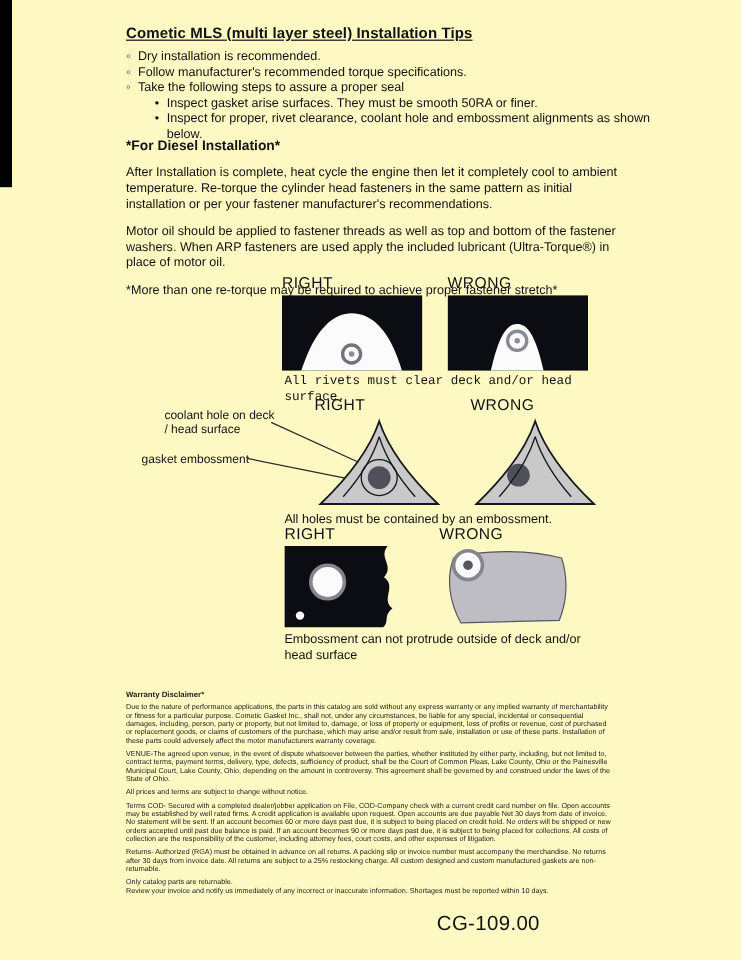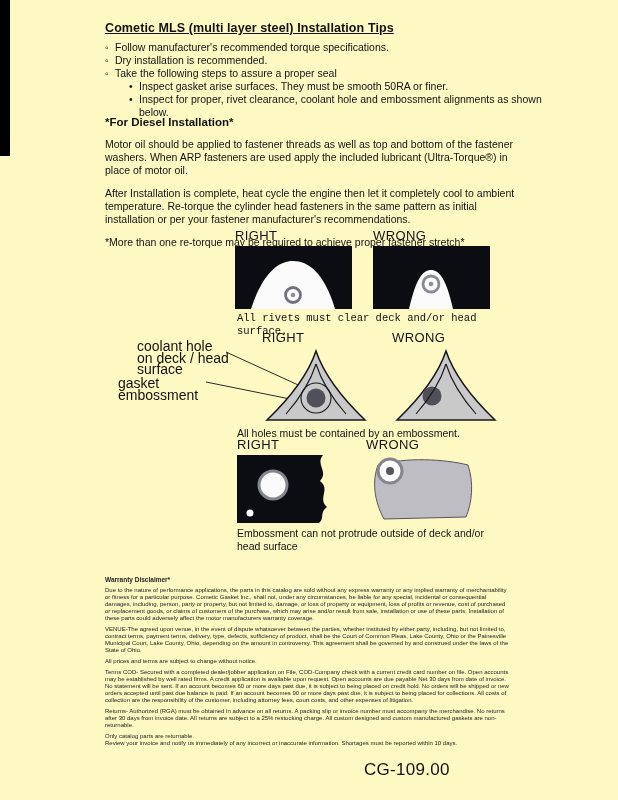--- a/index.html
+++ b/index.html
@@ -24,54 +24,54 @@
   .sub > li::before { content:"•"; position:absolute; left:0; top:0; }
 
   .diesel { position:absolute; left:105px; top:116px; width:424px; font-size:10.5px; line-height:13px; }
   .diesel h2 { font-size:11.5px; font-weight:bold; margin-bottom:9px; }
   .diesel p { margin-bottom:10px; }
   .diesel .note { margin-bottom:0; }
 
   .fig-label { position:absolute; font-size:13px; text-align:left; letter-spacing:0.4px; }
   .fig-panel { position:absolute; line-height:0; }
   .fig-caption { position:absolute; font-size:10.5px; line-height:12.5px; }
-  .callout { position:absolute; font-size:14px; line-height:11.5px; }
+  .callout { position:absolute; font-size:10px; line-height:11.5px; }
   .callout-lines { position:absolute; left:0; top:0; pointer-events:none; }
 
   .legal { position:absolute; left:105px; top:576px; width:406px; font-size:6px; line-height:7px; color:#1c1c1c; }
   .legal h3 { font-size:6.5px; font-weight:bold; margin-bottom:4px; }
   .legal p { margin-bottom:4px; }
 
   .footer-code { position:absolute; left:364px; top:760px; font-size:17px; letter-spacing:0.3px; }
 </style>
 </head>
 <body>
 
 <div class="page">
 
   <div class="edge-bar"></div>
 
   <h1 class="title">Cometic MLS (multi layer steel) Installation Tips</h1>
 
   <ul class="tips">
+    <li>Dry installation is recommended.</li>
     <li>Follow manufacturer's recommended torque specifications.</li>
-    <li>Dry installation is recommended.</li>
     <li>
       <span>Take the following steps to assure a proper seal</span>
       <ul class="sub">
         <li>Inspect gasket arise surfaces.  They must be smooth 50RA or finer.</li>
         <li>Inspect for proper, rivet clearance, coolant hole and embossment alignments as shown below.</li>
       </ul>
     </li>
   </ul>
 
   <div class="diesel">
     <h2>*For Diesel Installation*</h2>
+    <p>After Installation is complete, heat cycle the engine then let it completely cool to ambient temperature. Re-torque the cylinder head fasteners in the same pattern as initial installation or per your fastener manufacturer's recommendations.</p>
     <p>Motor oil should be applied to fastener threads as well as top and bottom of the fastener washers. When ARP fasteners are used apply the included lubricant (Ultra-Torque®) in place of motor oil.</p>
-    <p>After Installation is complete, heat cycle the engine then let it completely cool to ambient temperature. Re-torque the cylinder head fasteners in the same pattern as initial installation or per your fastener manufacturer's recommendations.</p>
     <p class="note">*More than one re-torque may be required to achieve proper fastener stretch*</p>
   </div>
 
   <div class="fig-label" style="left:235px; top:228px; width:117px;">RIGHT</div>
   <div class="fig-label" style="left:373px; top:228px; width:117px;">WRONG</div>
 
   <div class="fig-panel" style="left:235px; top:246px;">
     <svg viewBox="0 0 117 63" width="117" height="63">
       <rect width="117" height="63" fill="#0c0c13"></rect>
       <path d="M16,63 C28,26 44,15 58,15 C73,15 89,26 100,63 Z" fill="#fbfbfb"></path>

